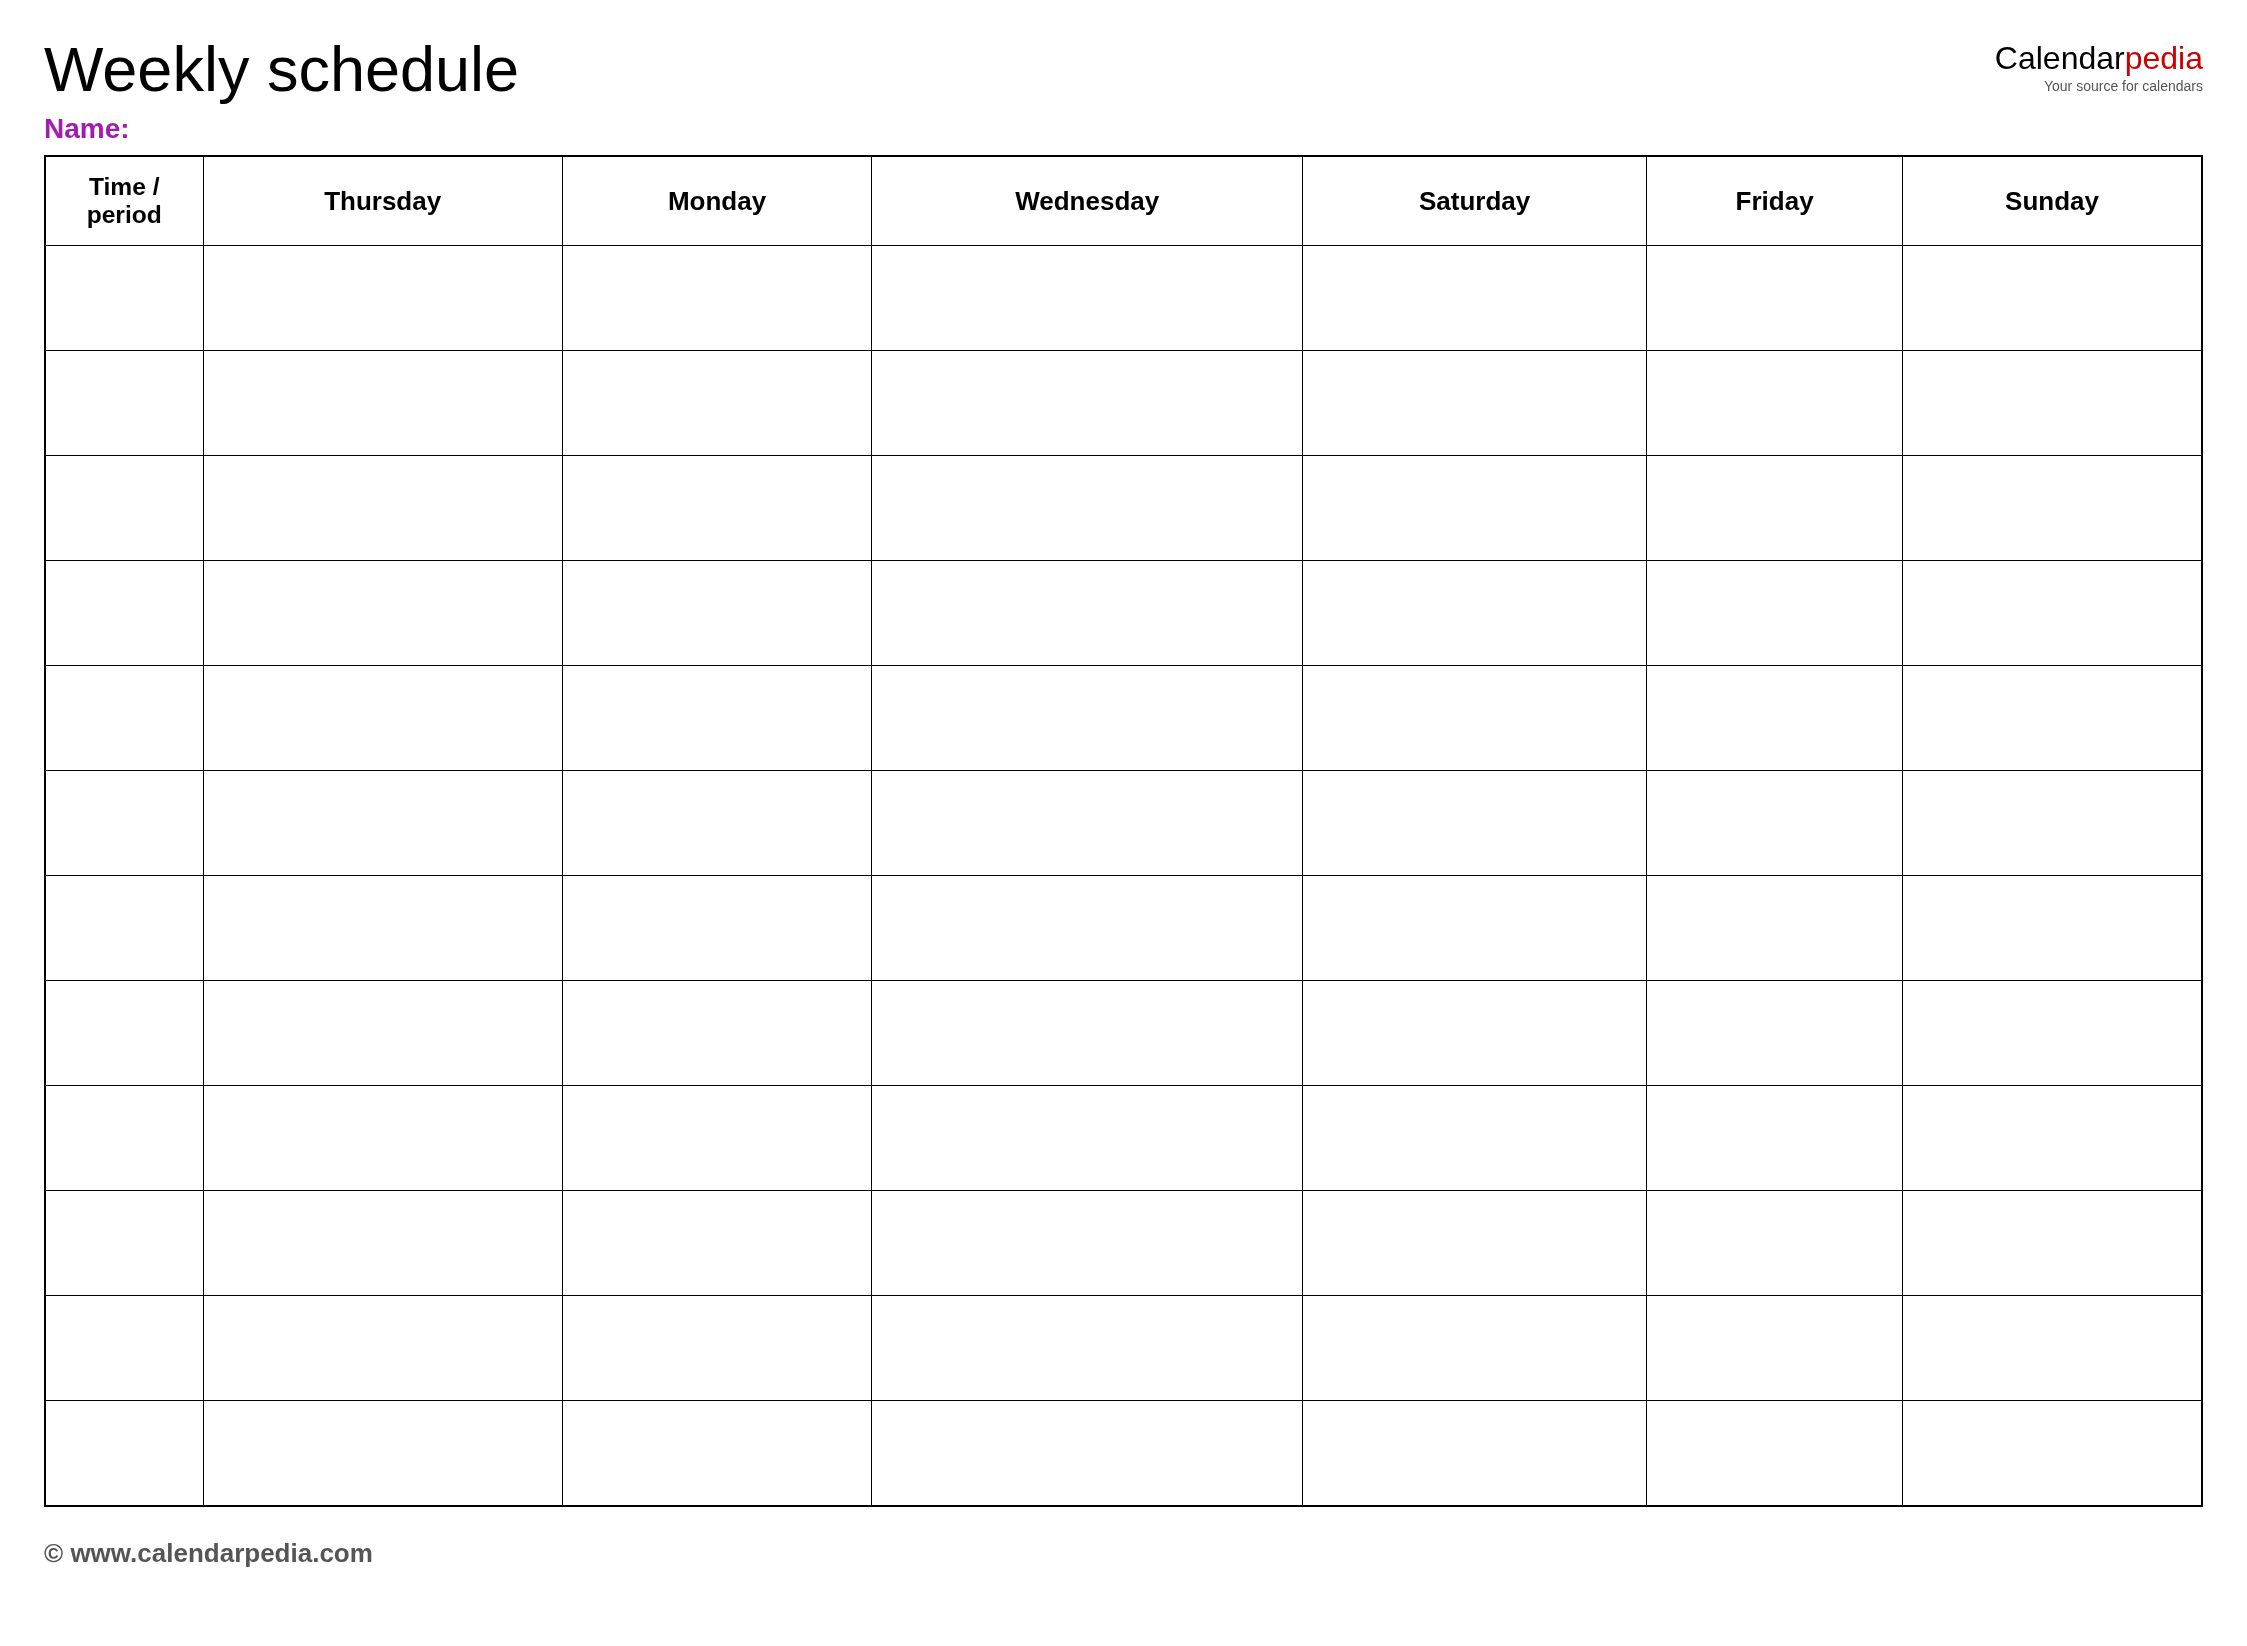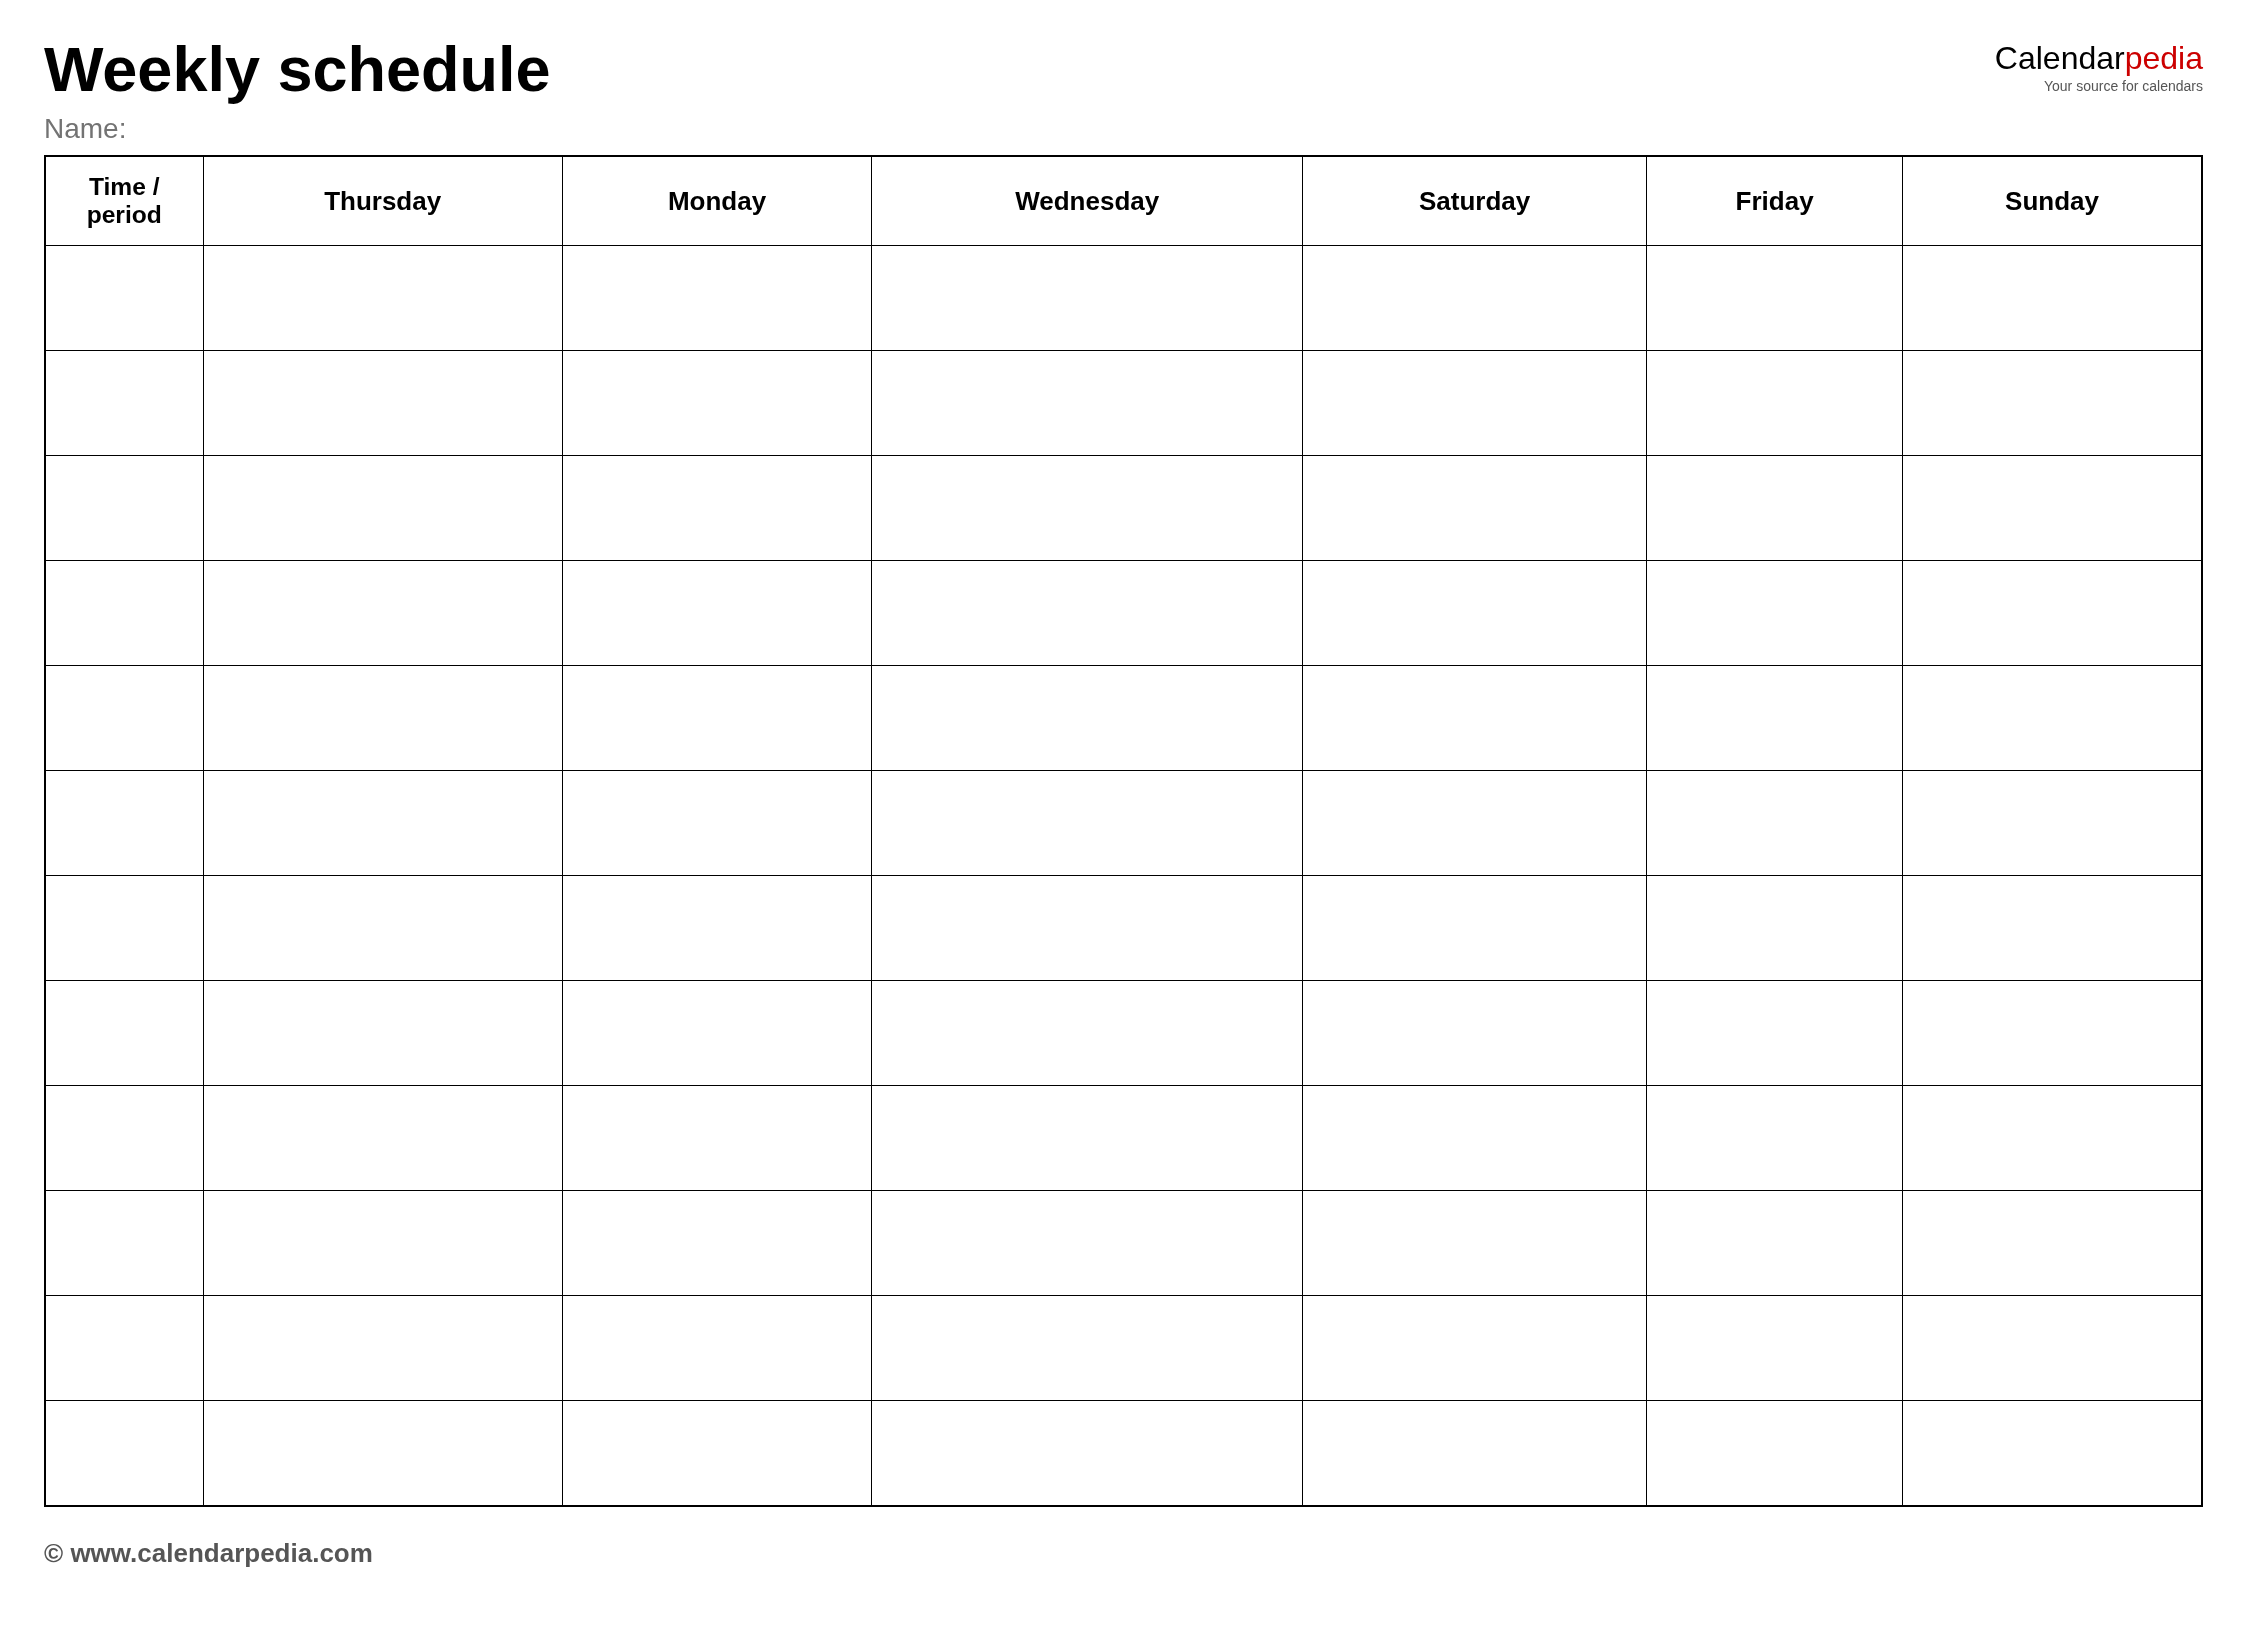--- a/index.html
+++ b/index.html
@@ -22,29 +22,29 @@
       align-items: flex-start;
       margin-bottom: 8.8px;
     }
 
     .title-area {
       flex: 1;
     }
 
     .main-title {
       font-size: 63px;
-      font-weight: bold;
+      font-weight: normal;
       color: #000000;
       line-height: 1.1;
     }
 
     .name-label {
       font-size: 28px;
-      font-weight: normal;
-      color: #737373;
+      font-weight: bold;
+      color: #a21caf;
       margin-top: 8.8px;
     }
 
     .logo-area {
       text-align: right;
       padding-top: 4.4px;
     }
 
     .logo-text {
       font-size: 32px;

